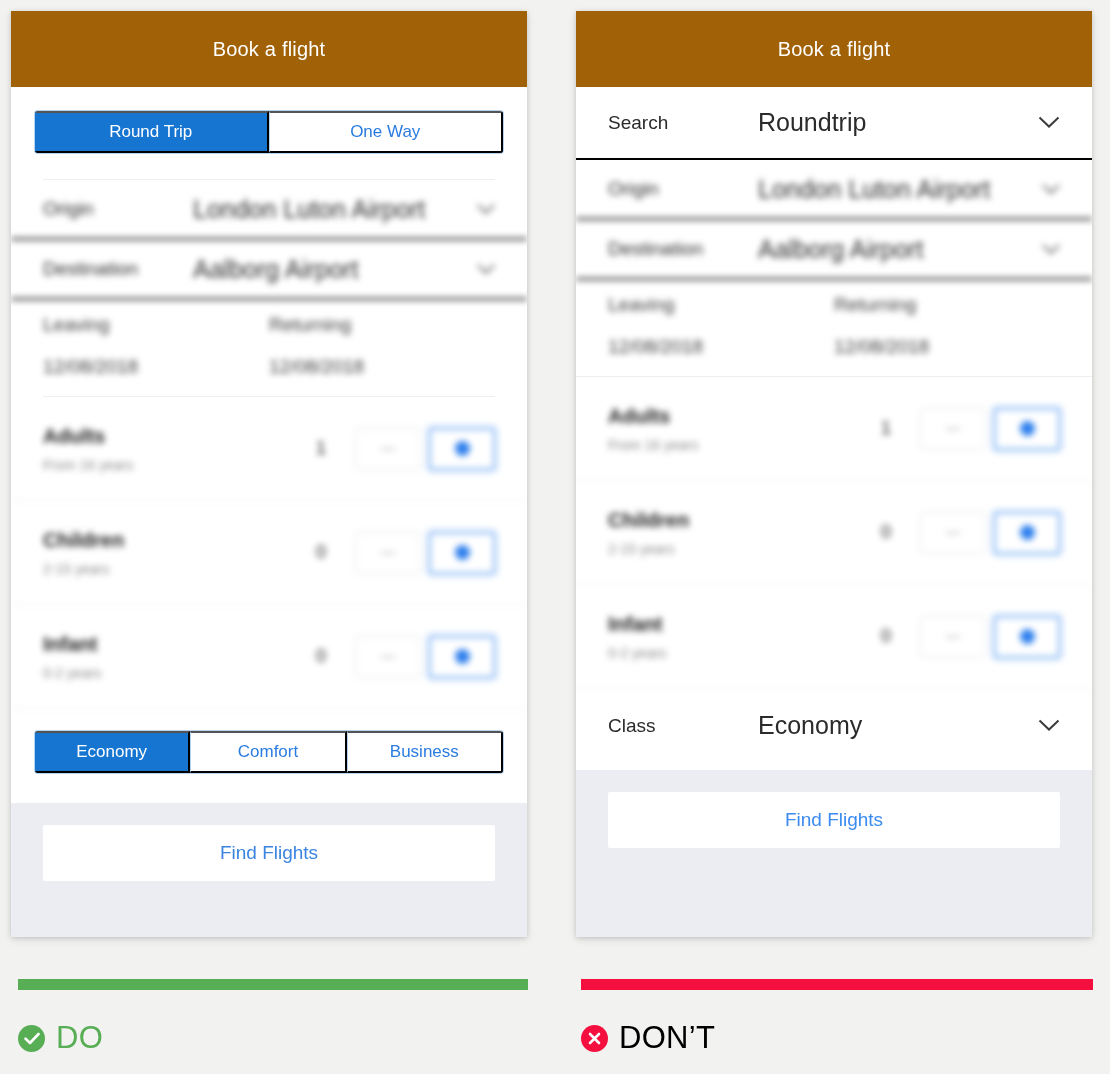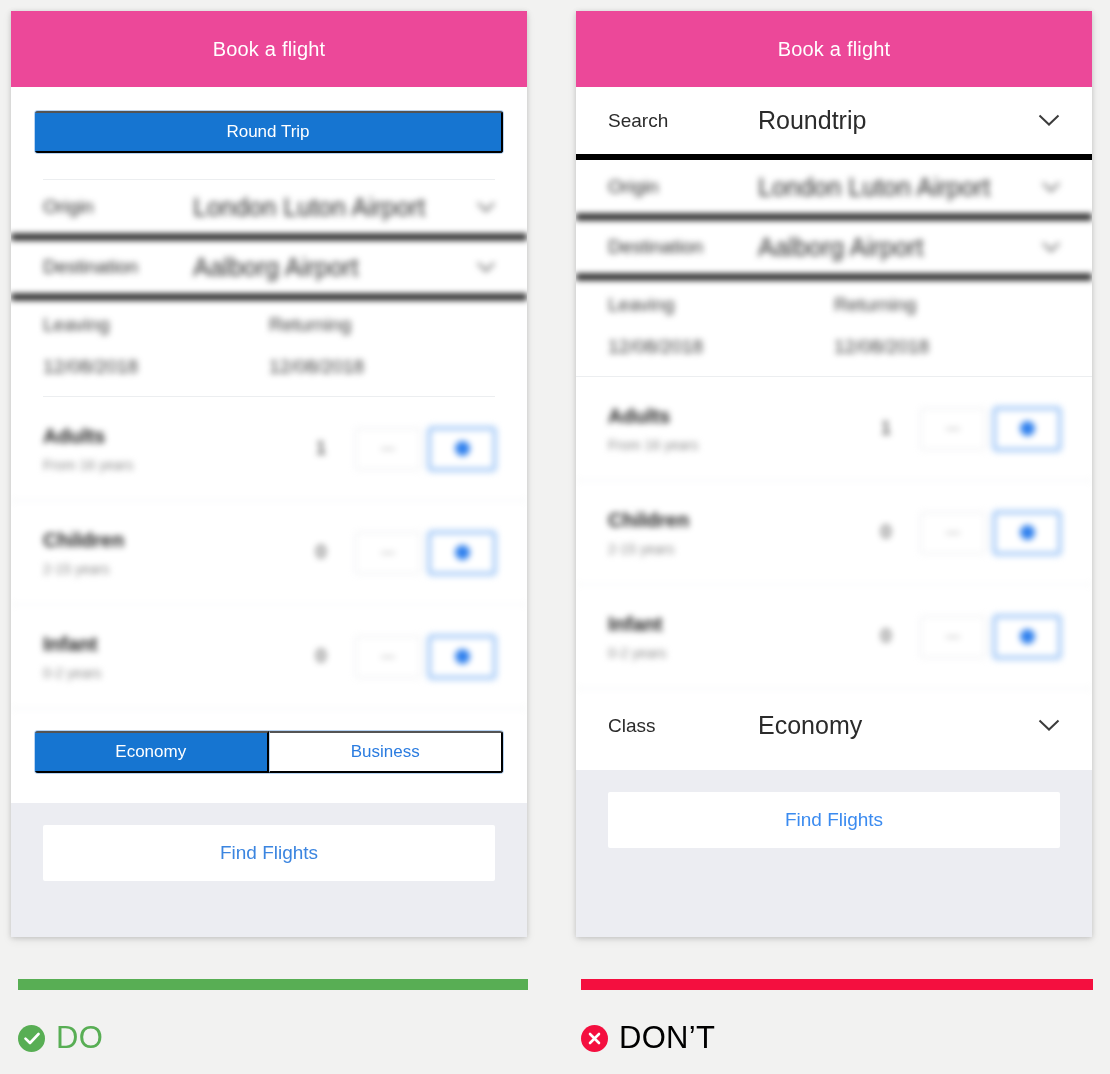--- a/index.html
+++ b/index.html
@@ -23,21 +23,21 @@
     background: #ffffff;
     box-shadow: 0 1px 5px rgba(0,0,0,0.16), 0 3px 10px rgba(0,0,0,0.07);
     overflow: hidden;
     display: flex; flex-direction: column;
   }
   .card-left  { left: 11px; }
   .card-right { left: 21px; }
 
   .titlebar {
     height: 76px; flex: 0 0 76px;
-    background: #ec4899;
+    background: #a16207;
     color: #fff;
     display: flex; align-items: center; justify-content: center;
     font-size: 20px; letter-spacing: .2px;
   }
 
   .body { flex: 1 1 auto; background: #fff; position: relative; }
   .footer {
     background: #ecedf2;
     flex: 0 0 auto;
     padding: 22px 32px 0 32px;
@@ -70,21 +70,21 @@
   }
   .seg > .seg-item:first-child { border-left: none; }
   .seg > .seg-item.active { background: #1675d1; color: #fff; border-left-color: #1675d1; }
 
   .seg-class { margin: 0 24px; }
 
   
   .row {
     display: flex; align-items: center;
     padding: 0 32px;
-    border-bottom: 6px solid #000000;
+    border-bottom: 2px solid #000000;
     min-height: 60px;
   }
   .row.last { border-bottom: none; }
   .row-label { width: 150px; flex: 0 0 150px; font-size: 19px; color: #2b2b2b; }
   .row-value { flex: 1 1 auto; font-size: 25px; color: #2b2b2b; }
   .chev { width: 26px; flex: 0 0 26px; display: flex; justify-content: flex-end; color: #5a5a5a; }
   .chev svg { display: block; }
 
   
   .blur { filter: blur(3.2px); }
@@ -162,20 +162,21 @@
     <div class="card card-left">
 
       <div class="titlebar">
         <span>Book a flight</span>
       </div>
 
       <div class="body">
 
         <div class="seg">
           <button class="seg-item active">Round Trip</button>
+          <button class="seg-item">One Way</button>
         </div>
 
         <div style="height:26px"></div>
         <div class="divider"></div>
 
         <div class="row blur">
           <span class="row-label">Origin</span>
           <span class="row-value">London Luton Airport</span>
           <span class="chev">
             <svg width="18" height="11" viewBox="0 0 18 11">
@@ -251,20 +252,21 @@
               </button>
             <button class="step-btn plus">
                 <span class="glyph"></span>
               </button>
           </div>
         </div>
 
         <div style="height:22px"></div>
         <div class="seg seg-class">
           <button class="seg-item active">Economy</button>
+          <button class="seg-item">Comfort</button>
           <button class="seg-item">Business</button>
         </div>
         <div style="height:22px"></div>
 
       </div>
 
       <div class="footer footer-left">
         <button class="find-btn find-left">Find Flights</button>
       </div>
     </div>

